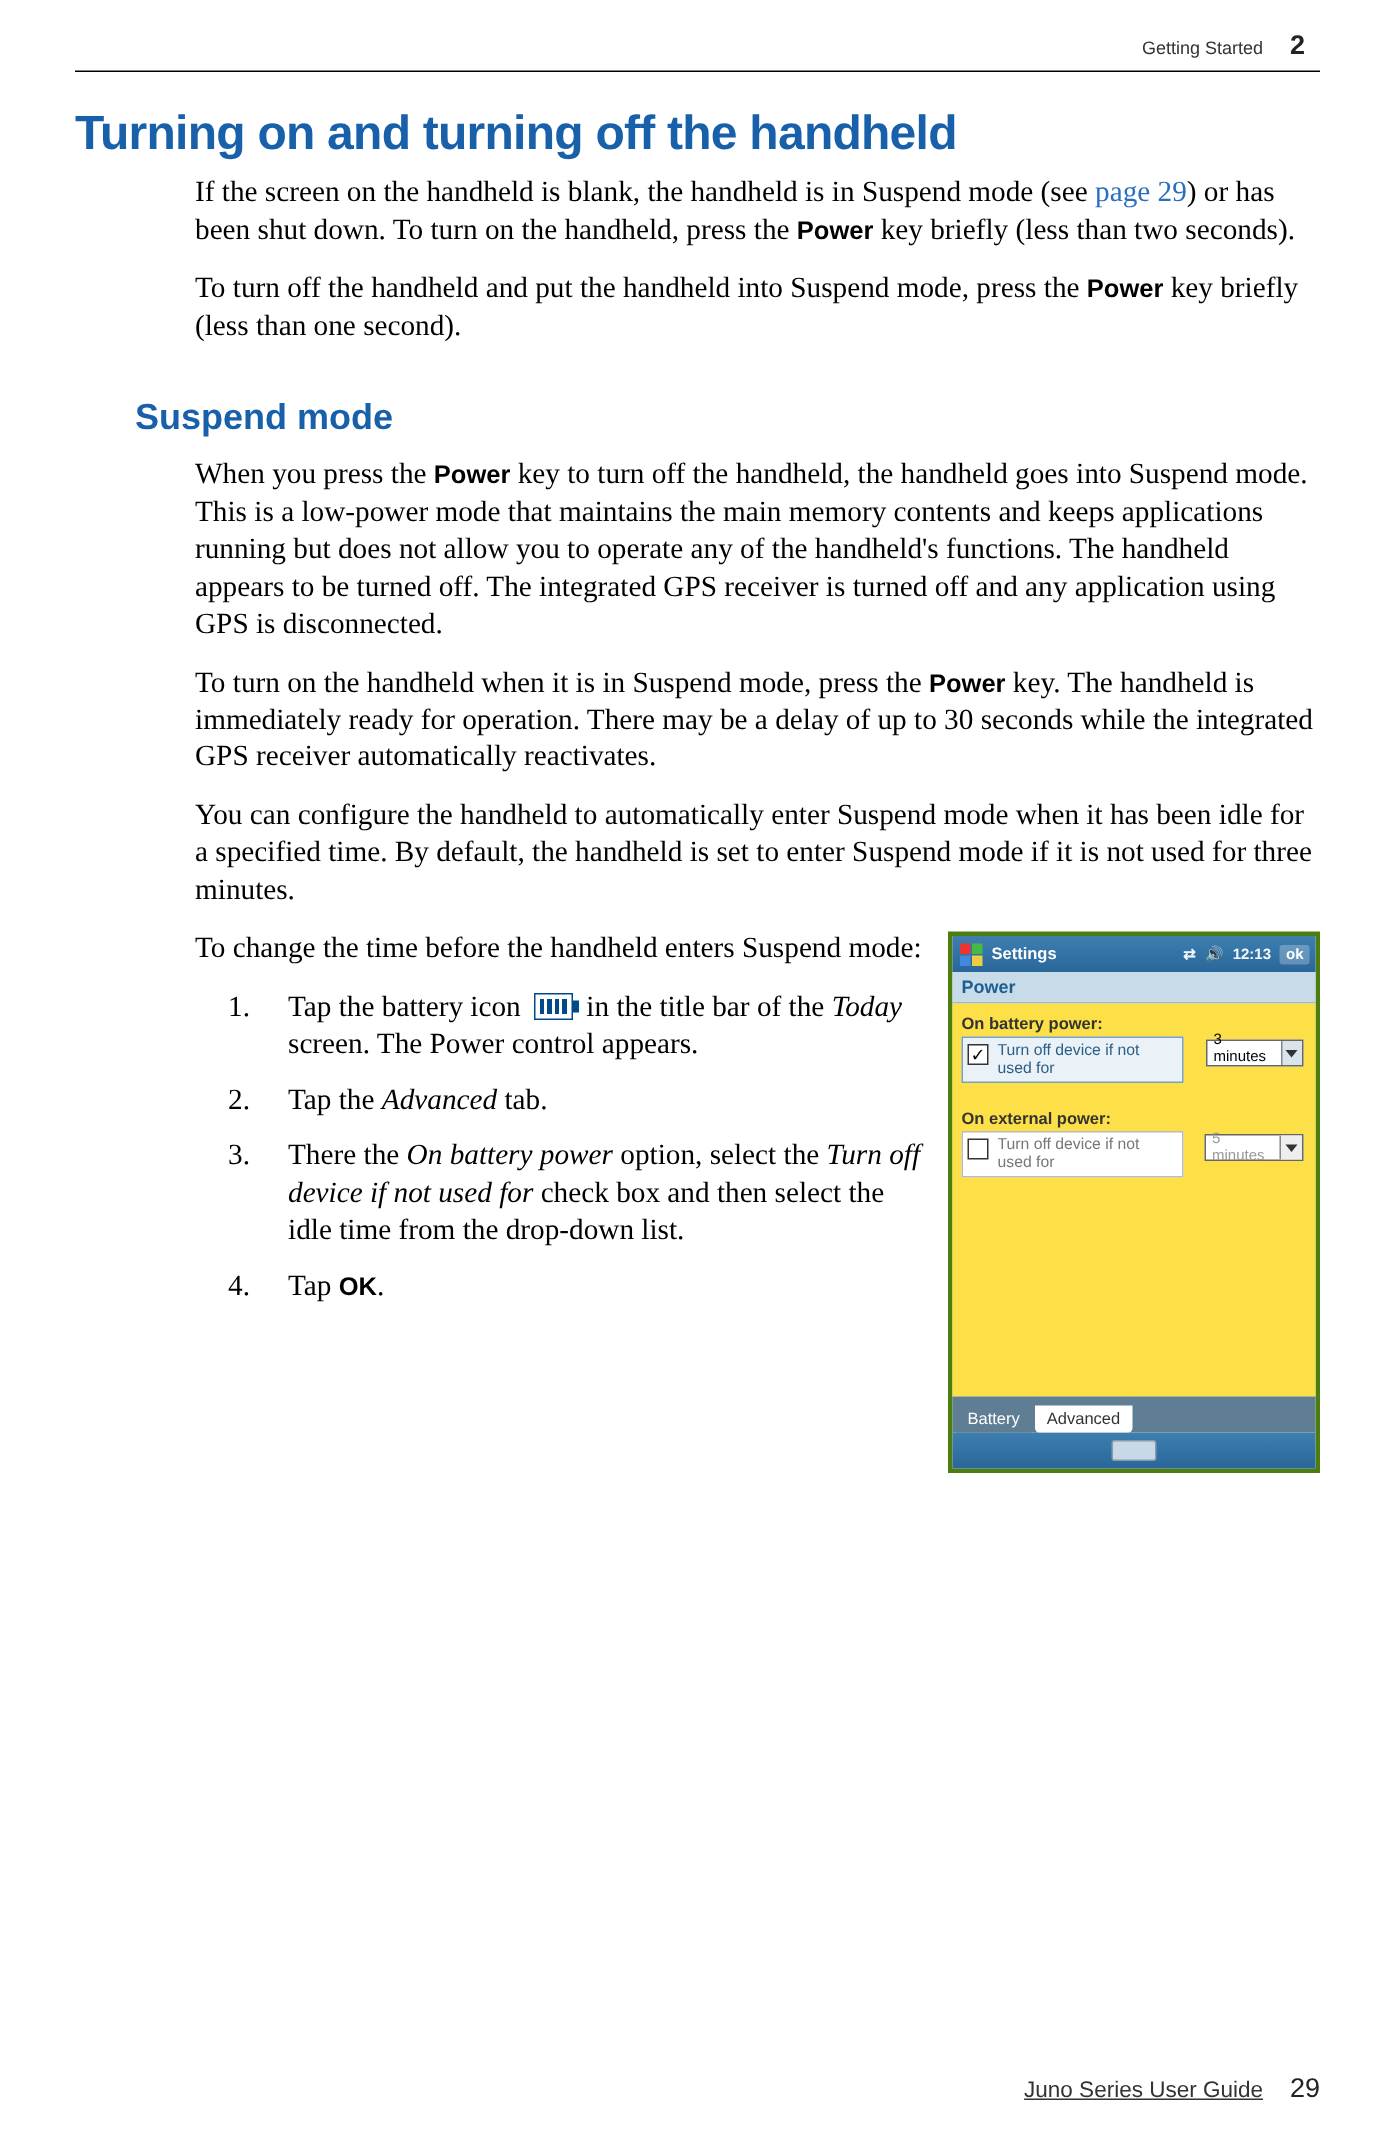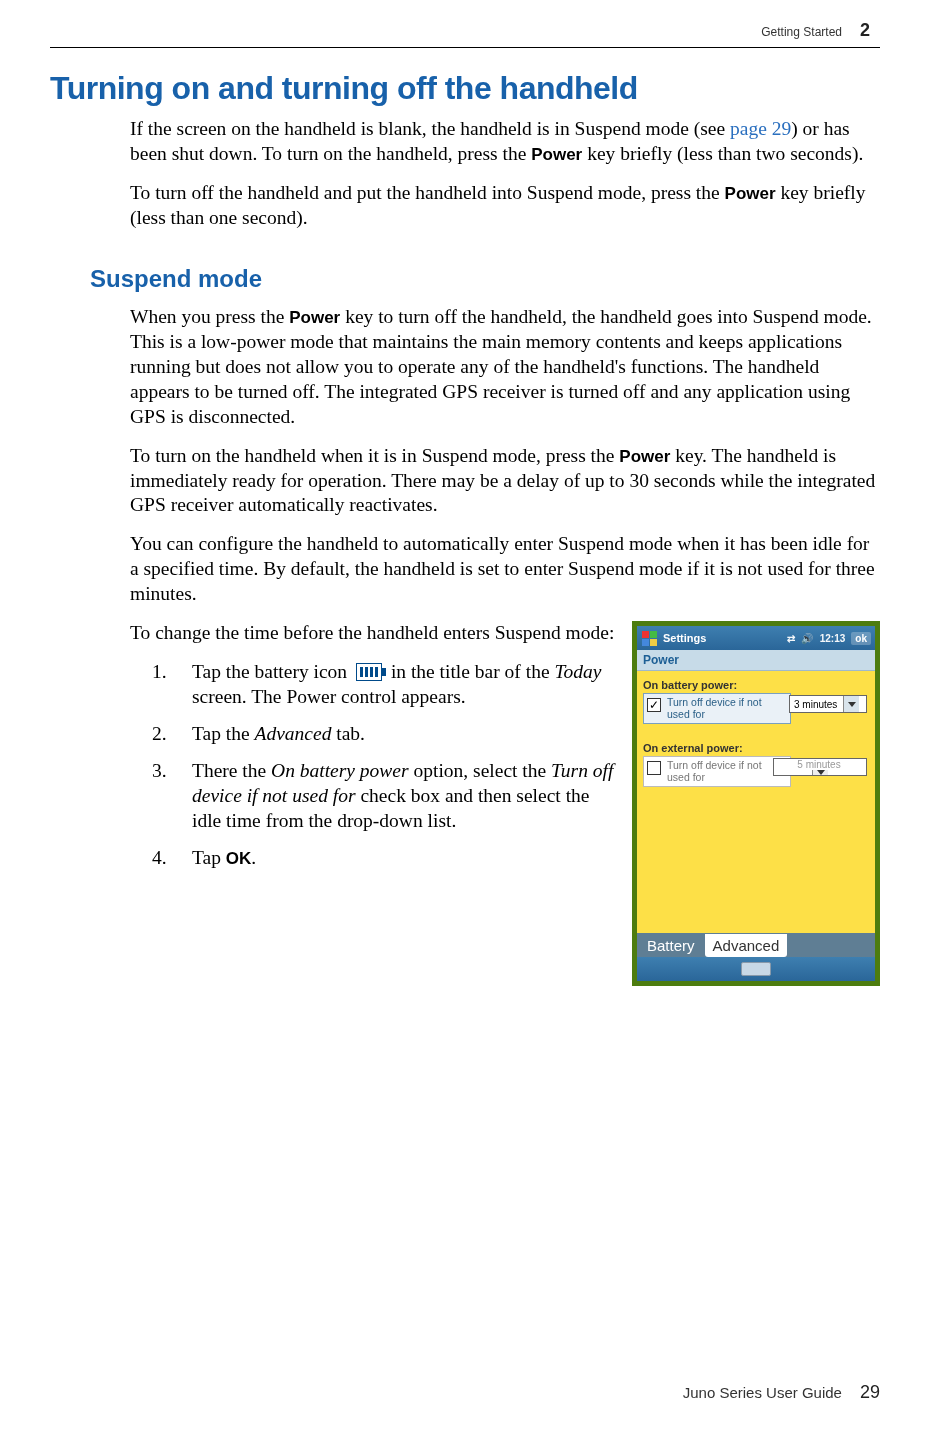--- a/index.html
+++ b/index.html
@@ -112,21 +112,21 @@
   .battery-icon::before {
     content: "";
     position: absolute;
     left: 3px; right: 3px; top: 3px; bottom: 3px;
     background: repeating-linear-gradient(to right, #004a8a 0 3px, #fff 3px 5px);
   }
 
   
   .figure {
     width: 248px;
-    border: 5px solid #4d7c0f;
+    border: 3px solid #4d7c0f;
     font-family: Tahoma, Verdana, sans-serif;
     font-size: 11px;
     background: #fff;
     flex-shrink: 0;
   }
   .fig-titlebar {
     height: 24px;
     background: linear-gradient(#3e7fb0, #2a6699);
     display: flex;
     align-items: center;
@@ -197,21 +197,21 @@
   .fig-tabs {
     display: flex;
     background: #5f7e94;
     height: 24px;
     align-items: flex-end;
     padding-left: 2px;
   }
   .fig-tab {
     background: #5f7e94;
     color: #fff;
-    font-size: 15px;
+    font-size: 11px;
     padding: 3px 8px;
     margin-right: 2px;
   }
   .fig-tab.active { background: #fff; color: #333; border-radius: 0 0 3px 3px; }
   .fig-bottombar {
     height: 24px;
     background: linear-gradient(#3e7fb0, #2a6699);
     display: flex; align-items: center; justify-content: center;
   }
   .fig-kbd {
@@ -224,21 +224,21 @@
   .footer {
     position: absolute;
     bottom: 28px;
     right: 50px;
     display: flex;
     align-items: baseline;
     gap: 18px;
     font-family: Verdana, Arial, sans-serif;
   }
   .footer-text { font-size: 15px; color: #333; font-style: italic;}
-  .footer-text { font-style: normal; }
+  .footer-text { font-style: normal; text-decoration: underline; }
   .footer-num { font-size: 18px; font-weight: normal; color: #222; }
 </style>
 </head>
 <body>
 
 <div class="header-row">
   <span class="header-text">Getting Started</span>
   <span class="header-num">2</span>
 </div>
 <hr class="top-rule">
@@ -303,32 +303,32 @@
         <span class="fig-ok">ok</span>
       </div>
       <div class="fig-subbar">Power</div>
       <div class="fig-body">
         <div class="fig-group">
           <div class="fig-grouplbl">On battery power:</div>
           <div class="fig-row" style="width:148px;">
             <span class="fig-check">✓</span>
             <span class="fig-row-text">Turn off device if not used for</span>
           </div>
-          <div class="fig-dd" style="right:2px; top:16px; width:78px;">
+          <div class="fig-dd" style="right:2px; top:16px; width:65px;align-items:flex-end;">
             <span class="fig-dd-val">3 minutes</span>
             <span class="fig-dd-arr"></span>
           </div>
         </div>
         <div class="fig-group">
           <div class="fig-grouplbl">On external power:</div>
           <div class="fig-row" style="background:#fff; border-color:#bbb; width:148px;">
             <span class="fig-check"></span>
             <span class="fig-row-text" style="color:#777;">Turn off device if not used for</span>
           </div>
-          <div class="fig-dd" style="right:2px; top:16px; width:94px; color:#999;flex-direction:column;">
+          <div class="fig-dd" style="right:2px; top:16px; width:66px; color:#999;">
             <span class="fig-dd-val">5 minutes</span>
             <span class="fig-dd-arr" style="background:#eee;"></span>
           </div>
         </div>
       </div>
       <div class="fig-tabs">
         <div class="fig-tab">Battery</div>
         <div class="fig-tab active">Advanced</div>
       </div>
       <div class="fig-bottombar">

